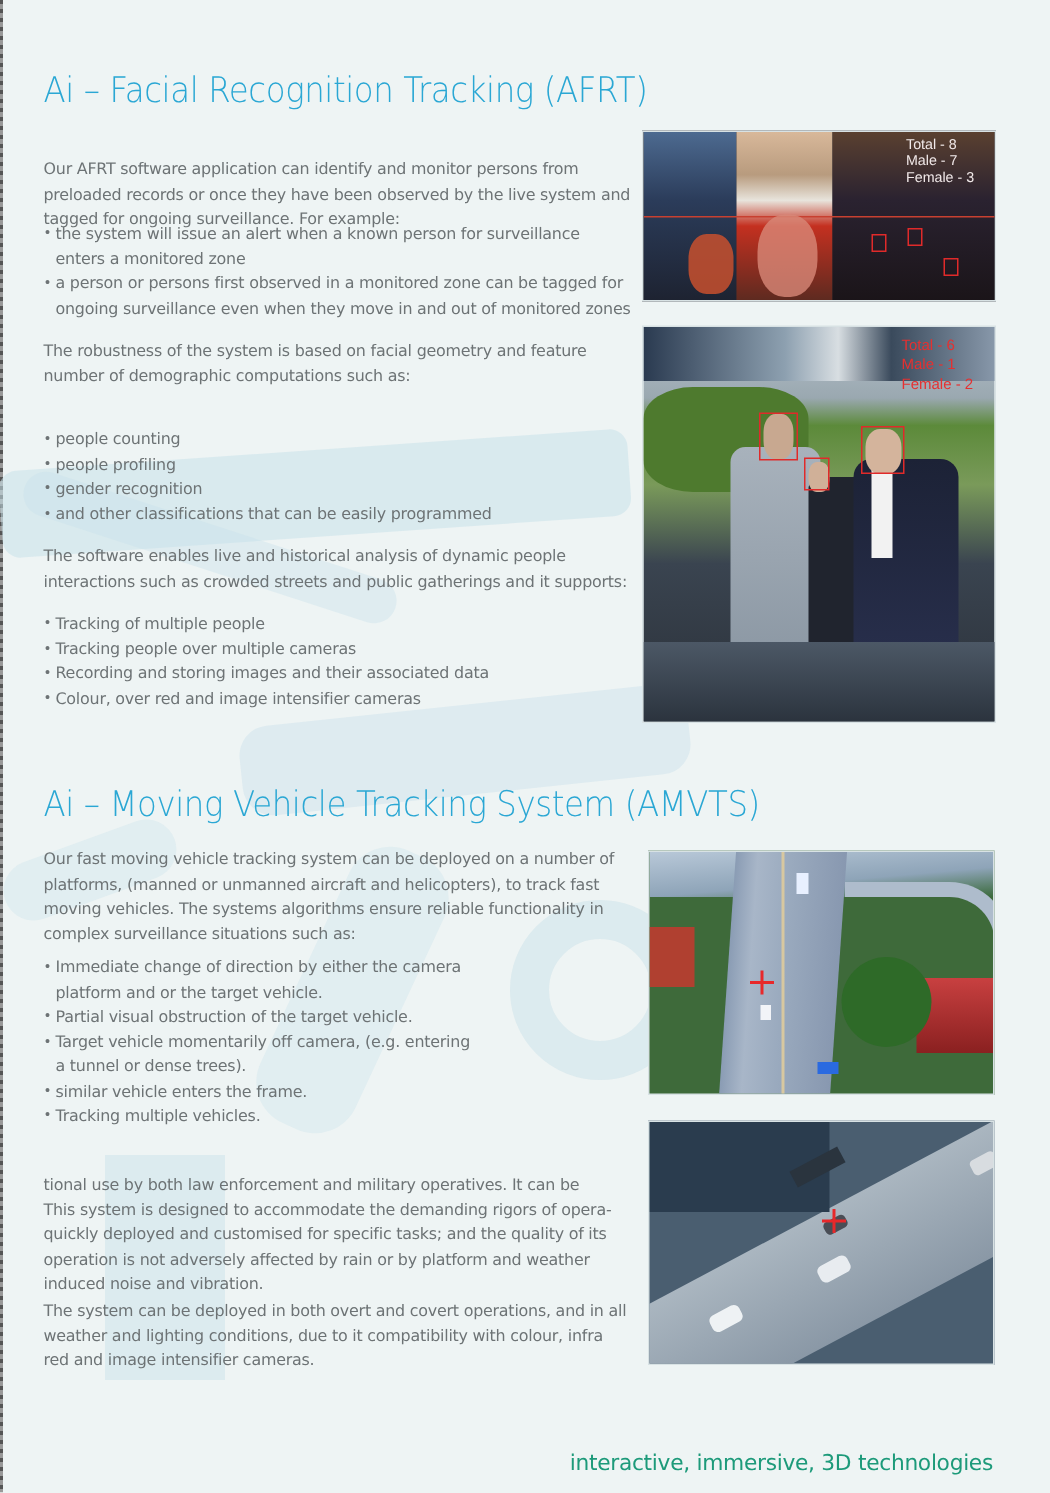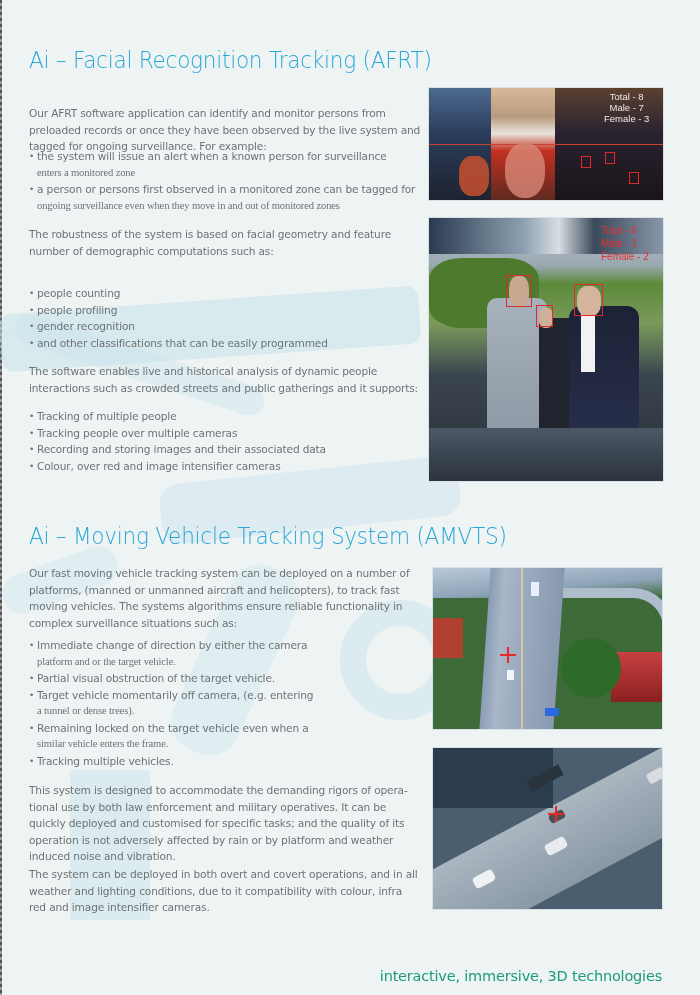--- a/index.html
+++ b/index.html
@@ -42,21 +42,21 @@
     position: absolute; left: 29px;
     font-size: 10.6px; line-height: 16.5px;
     color: #6d7375;
     letter-spacing: -0.15px;
     white-space: nowrap;
   }
   .para .line { display: block; }
   ul.bullets { list-style: none; position: absolute; left: 29px; font-size: 10.6px; line-height: 16.5px; color: #6d7375; letter-spacing: -0.15px; white-space: nowrap; }
   ul.bullets li { position: relative; padding-left: 8px; }
   ul.bullets li::before { content: "•"; position: absolute; left: 0; top: 0; font-size: 9px; }
-  ul.bullets li .cont { display: block; font-family: Liberation Serif, serif; }
+  ul.bullets li .cont { display: block; }
 
   .photo {
     position: absolute; overflow: hidden;
     border: 1px solid #d8e2e4;
   }
   .overlay-text {
     position: absolute; font-family: "Liberation Sans", sans-serif;
     font-size: 9.5px; line-height: 11px; white-space: nowrap;
   }
   .face-box { position: absolute; border: 1.5px solid #e02a2a; }
@@ -125,21 +125,21 @@
 <div class="photo" style="left:428px; top:87px; width:236px; height:114px; background:#2a2a30;">
   <div style="position:absolute;left:0;top:0;width:62px;height:114px;background:linear-gradient(180deg,#4d6a90 0%,#2b3c5a 40%,#1d2230 100%);"></div>
   <div style="position:absolute;left:62px;top:0;width:64px;height:114px;background:linear-gradient(180deg,#d8b89a 0%,#b89b7e 25%,#e8e4dc 40%,#c43020 55%,#5a2a20 100%);"></div>
   <div style="position:absolute;left:126px;top:0;width:110px;height:114px;background:linear-gradient(180deg,#5a4030 0%,#2a2230 40%,#1a1418 100%);"></div>
   <div style="position:absolute;left:0;top:56px;width:236px;height:1px;background:#c84030;"></div>
   <div style="position:absolute;left:30px;top:68px;width:30px;height:40px;background:#c8502e;opacity:.85;border-radius:40%;"></div>
   <div style="position:absolute;left:76px;top:55px;width:40px;height:55px;background:#d88878;opacity:.8;border-radius:45%;"></div>
   <div class="face-box" style="left:152px;top:68px;width:10px;height:12px;"></div>
   <div class="face-box" style="left:176px;top:64px;width:10px;height:12px;"></div>
   <div class="face-box" style="left:200px;top:84px;width:10px;height:12px;"></div>
-  <div class="overlay-text" style="left:175px;top:3px;color:#f0e8e8;text-align:center;">
+  <div class="overlay-text" style="left:175px;top:3px;color:#f0e8e8;">
     <div>Total - 8</div>
     <div>Male - 7</div>
     <div>Female - 3</div>
   </div>
 </div>
 
 <div class="photo" style="left:428px; top:217px; width:236px; height:265px; background:linear-gradient(180deg,#b6c2cc 0%,#9aa8b0 18%,#5c8a3a 25%,#7a9a5a 40%,#3a4450 60%,#2a3038 100%);">
   <div style="position:absolute;left:0;top:0;width:236px;height:36px;background:linear-gradient(90deg,#2a3a50,#8da0b0 40%,#d8dee2 55%,#3a4a5c 70%,#8a9aac);"></div>
   <div style="position:absolute;left:0;top:40px;width:110px;height:70px;background:#4e7a2e;border-radius:30%;"></div>
   <div style="position:absolute;left:58px;top:80px;width:60px;height:140px;background:linear-gradient(180deg,#a8b2bc,#8c98a4);border-radius:10px 10px 4px 4px;"></div>
@@ -166,27 +166,27 @@
   <span class="line">Our fast moving vehicle tracking system can be deployed on a number of</span>
   <span class="line">platforms, (manned or unmanned aircraft and helicopters), to track fast</span>
   <span class="line">moving vehicles. The systems algorithms ensure reliable functionality in</span>
   <span class="line">complex surveillance situations such as:</span>
 </div>
 
 <ul class="bullets" style="top:637px;">
   <li><span>Immediate change of direction by either the camera</span><span class="cont">platform and or the target vehicle.</span></li>
   <li><span>Partial visual obstruction of the target vehicle.</span></li>
   <li><span>Target vehicle momentarily off camera, (e.g. entering</span><span class="cont">a  tunnel or dense trees).</span></li>
-  <li><span>Remaining locked on the target vehicle even when a</span><span class="cont">similar vehicle enters the frame.</span></li>
+  <li><span class="cont">similar vehicle enters the frame.</span></li>
   <li><span>Tracking multiple vehicles.</span></li>
 </ul>
 
 <div class="para" style="top:782px;">
+  <span class="line">tional use by both law enforcement and military operatives. It can be</span>
   <span class="line">This system is designed to accommodate the demanding rigors of opera-</span>
-  <span class="line">tional use by both law enforcement and military operatives. It can be</span>
   <span class="line">quickly deployed and customised for specific tasks; and the quality of its</span>
   <span class="line">operation is not adversely affected by rain or by platform and weather</span>
   <span class="line">induced noise and vibration.</span>
 </div>
 
 <div class="para" style="top:866px;">
   <span class="line">The system can be deployed in both overt and covert operations, and in all</span>
   <span class="line">weather and lighting conditions, due to it compatibility with colour, infra</span>
   <span class="line">red and image intensifier cameras.</span>
 </div>

